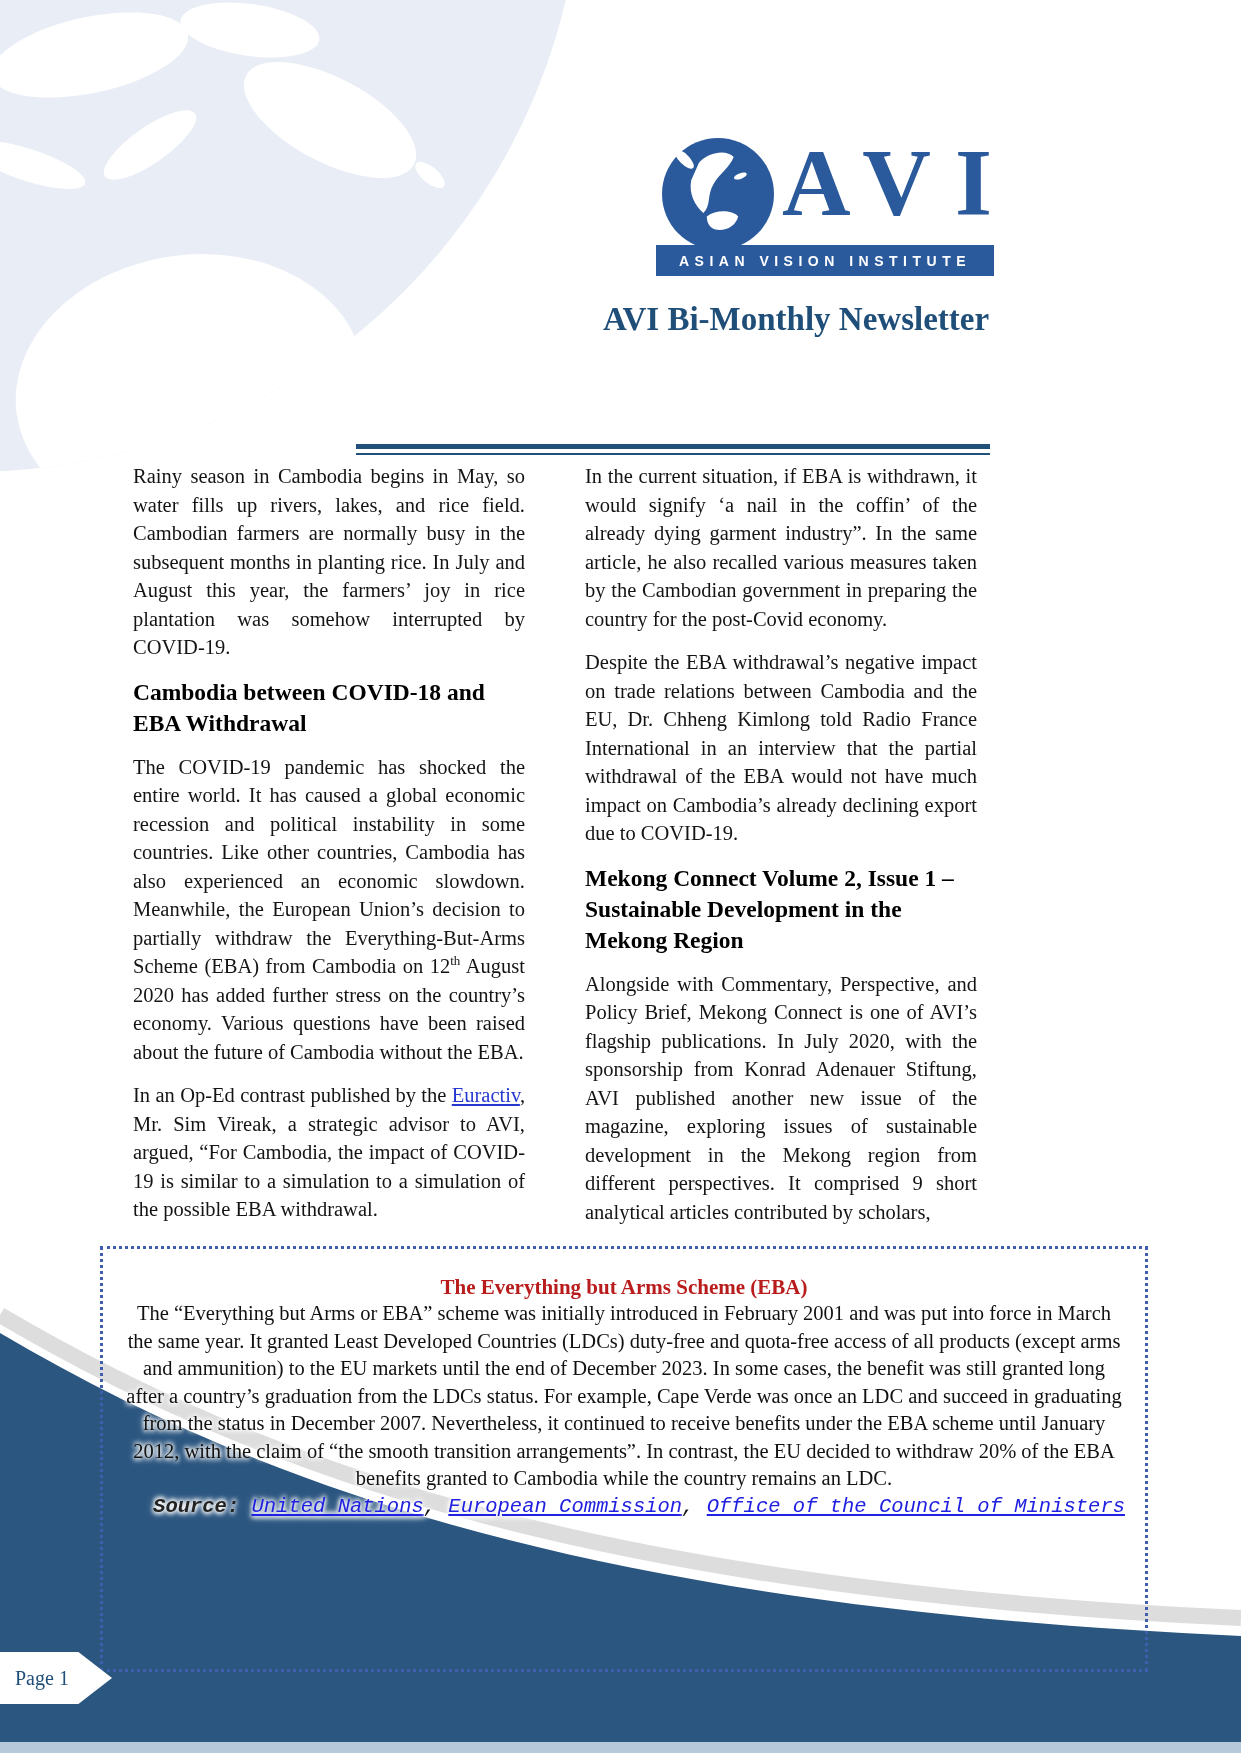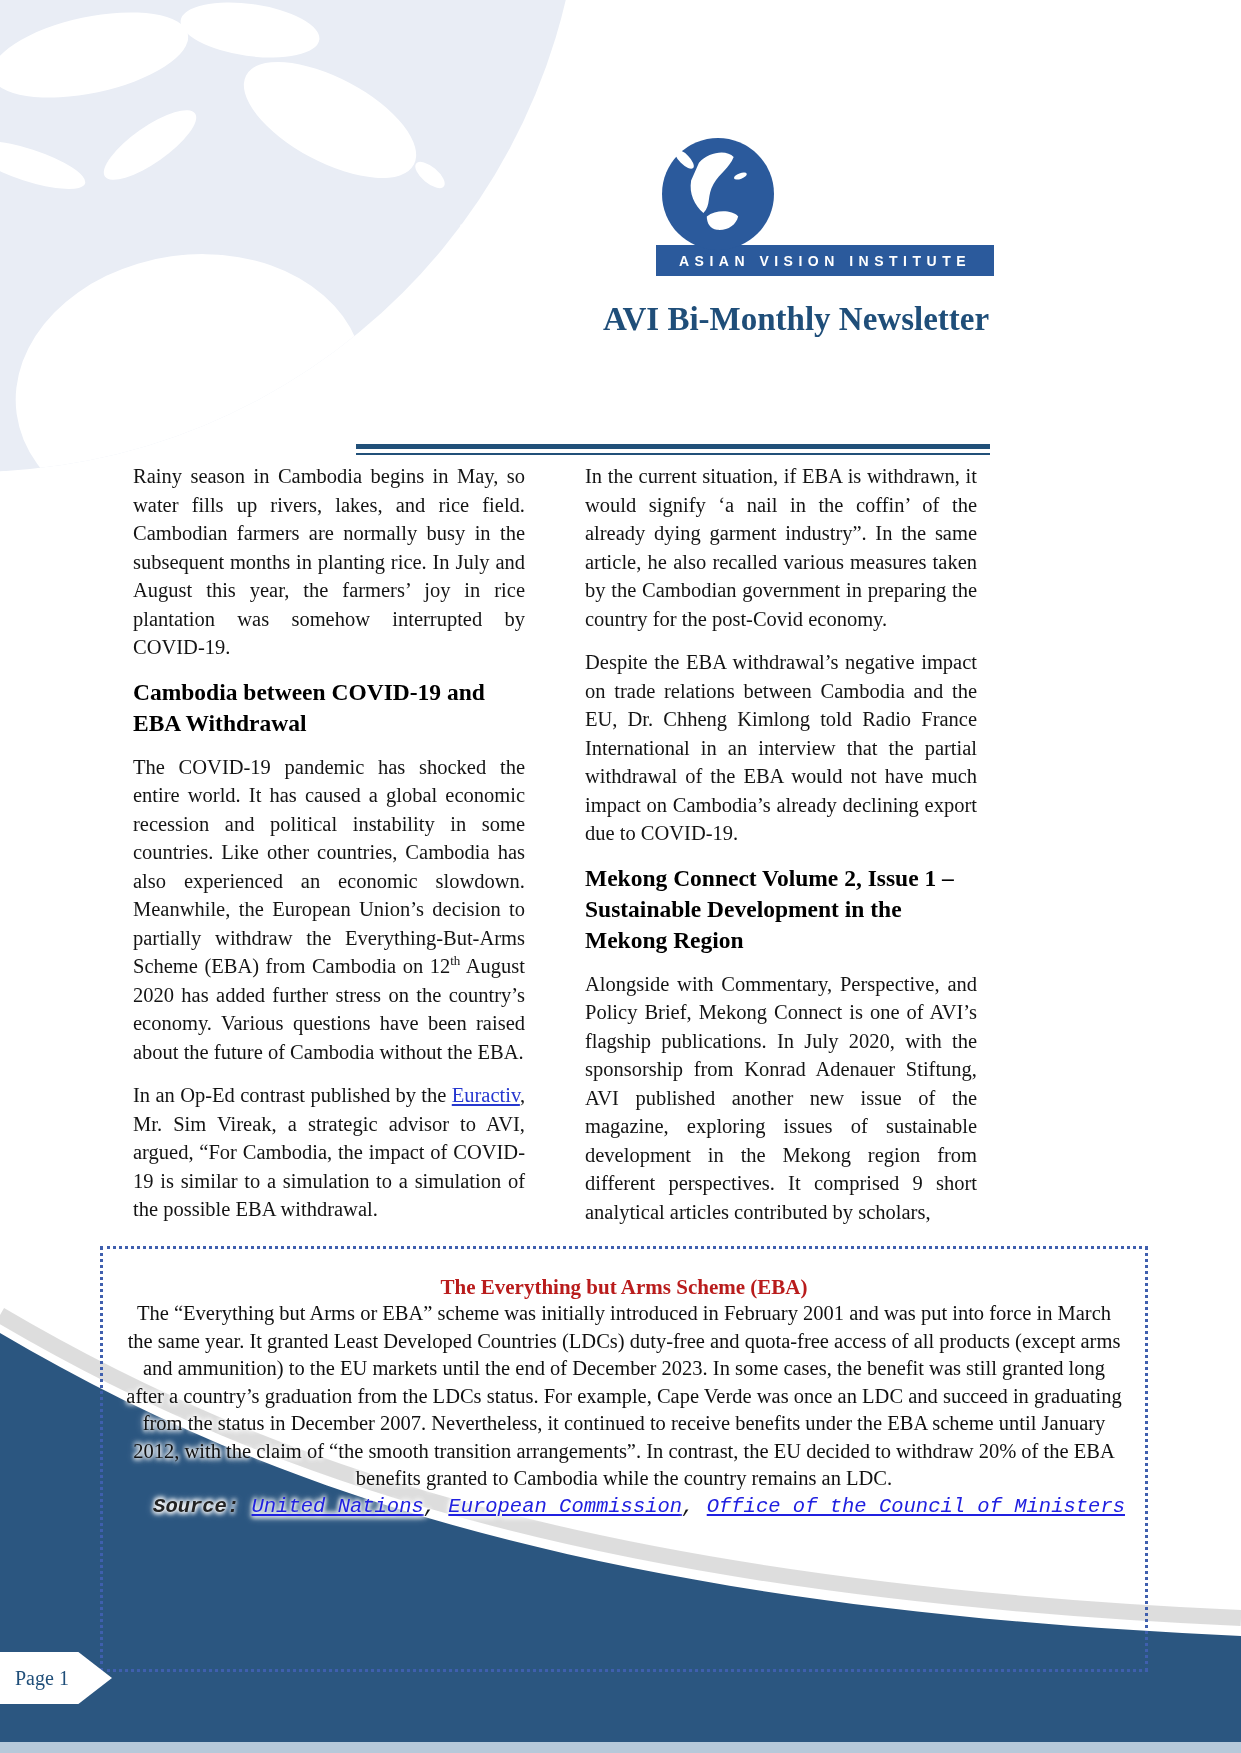--- a/index.html
+++ b/index.html
@@ -89,29 +89,30 @@
     <div class="logo-banner">ASIAN VISION INSTITUTE</div>
     <svg class="logo-globe" viewBox="0 0 100 100">
       <circle cx="50" cy="50" r="50" fill="#2b5a9c"></circle>
       <g fill="#ffffff">
         <path d="M33,22 C42,12 58,10 64,17 C60,27 52,31 46,41 C40,51 44,60 37,67 C29,60 24,50 26,38 Z"></path>
         <path d="M40,70 C48,64 62,64 68,70 C66,78 58,83 49,82 C43,81 40,76 40,70 Z"></path>
         <ellipse cx="20" cy="19" rx="11" ry="4.5" transform="rotate(45 20 19)"></ellipse>
         <ellipse cx="70" cy="34" rx="6" ry="2.5" transform="rotate(-20 70 34)"></ellipse>
       </g>
     </svg>
+    <div class="logo-letters">AVI</div>
   </div>
 
   <div class="nl-title">AVI Bi-Monthly Newsletter</div>
   <div class="header-rule"></div>
 
   <div class="columns">
     <div class="col">
       <p>Rainy season in Cambodia begins in May, so water fills up rivers, lakes, and rice field. Cambodian farmers are normally busy in the subsequent months in planting rice. In July and August this year, the farmers’ joy in rice plantation was somehow interrupted by COVID-19.</p>
-      <h2>Cambodia between COVID-19 and EBA Withdrawal</h2>
+      <h2>Cambodia between COVID-18 and EBA Withdrawal</h2>
       <p><span>The COVID-19 pandemic has shocked the entire world. It has caused a global economic recession and political instability in some countries. Like other countries, Cambodia has also experienced an economic slowdown. Meanwhile, the European Union’s decision to partially withdraw the Everything-But-Arms Scheme (EBA) from Cambodia on 12</span><sup class="ord">th</sup><span> August 2020 has added further stress on the country’s economy. Various questions have been raised about the future of Cambodia without the EBA.</span></p>
       <p><span>In an Op-Ed contrast published by the </span><a class="textlink">Euractiv</a><span>, Mr. Sim Vireak, a strategic advisor to AVI, argued, “For Cambodia, the impact of COVID-19 is similar to a simulation to a simulation of the possible EBA withdrawal.</span></p>
     </div>
     <div class="col">
       <p>In the current situation, if EBA is withdrawn, it would signify ‘a nail in the coffin’ of the already dying garment industry”. In the same article, he also recalled various measures taken by the Cambodian government in preparing the country for the post-Covid economy.</p>
       <p>Despite the EBA withdrawal’s negative impact on trade relations between Cambodia and the EU, Dr. Chheng Kimlong told Radio France International in an interview that the partial withdrawal of the EBA would not have much impact on Cambodia’s already declining export due to COVID-19.</p>
       <h2>Mekong Connect Volume 2, Issue 1 – Sustainable Development in the Mekong Region</h2>
       <p>Alongside with Commentary, Perspective, and Policy Brief, Mekong Connect is one of AVI’s flagship publications. In July 2020, with the sponsorship from Konrad Adenauer Stiftung, AVI published another new issue of the magazine, exploring issues of sustainable development in the Mekong region from different perspectives. It comprised 9 short analytical articles contributed by scholars,</p>
     </div>
   </div>

